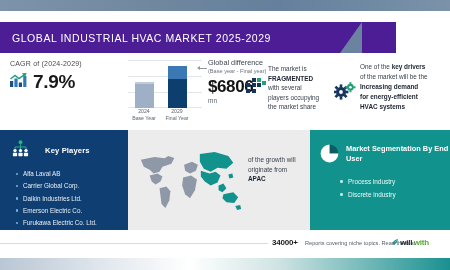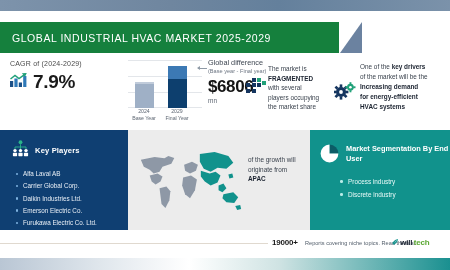--- a/index.html
+++ b/index.html
@@ -17,22 +17,22 @@
     position:absolute; left:0; top:0; width:450px; height:11px;
     background:linear-gradient(90deg,#7d93ab 0%,#6f869f 38%,#64809c 62%,#7b92aa 100%);
   }
   .strip-bottom {
     position:absolute; left:0; bottom:0; width:450px; height:12px;
     background:linear-gradient(90deg,#b9c6d4 0%,#dfe6ec 22%,#ffffff 42%,#cfe3e3 62%,#1a9090 100%);
   }
 
   
   .banner {
-    position:absolute; left:0; top:22px; width:339px; height:31px;
-    background:#15803d;
+    position:absolute; left:0; top:22px; width:396px; height:31px;
+    background:#4c1d95;
     display:flex; align-items:center;
   }
   .banner-tail {
     position:absolute; left:340px; top:22px; width:0; height:0;
     border-style:solid; border-width:0 0 31px 22px;
     border-color:transparent transparent #6b82a0 transparent;
   }
   .banner-title {
     color:#ffffff; font-size:10.5px; letter-spacing:.55px;
     padding-left:12px; white-space:nowrap;
@@ -91,21 +91,21 @@
 
   
   .gears { position:absolute; width:22px; height:18px; }
   .gears.drv  { left:334px; top:26px; }
 
   
   .navy-panel {
     position:absolute; left:0; top:130px; width:128px; height:100px;
     background:#0f3f72;
   }
-  .kp-head { display:flex; align-items:center; gap:6px; padding:10px 0 0 12px; }
+  .kp-head { display:flex; align-items:center; gap:16px; padding:10px 0 0 12px; }
   .kp-title { color:#ffffff; font-size:7.6px; font-weight:bold; letter-spacing:.15px; }
   .kp-list { list-style:none; padding:7px 0 0 16px; }
   .kp-list li {
     color:#e9eff6; font-size:6.3px; line-height:1.95;
     position:relative; padding-left:7px; white-space:nowrap;
   }
   .kp-list li:before {
     content:""; position:absolute; left:0; top:4.6px;
     width:2.4px; height:2.4px; border-radius:50%; background:#7fb3e0;
   }
@@ -329,23 +329,23 @@
       <span class="seg-title">Market Segmentation By End User</span>
     </div>
     <ul class="seg-list">
       <li>Process industry</li>
       <li>Discrete industry</li>
     </ul>
   </div>
 
   <div class="footer">
     <div class="foot-rule"></div>
-    <div class="foot-count">19000+</div>
+    <div class="foot-count">34000+</div>
     <div class="foot-text">Reports covering niche topics. Read them at</div>
     <div class="foot-logo">
       <span class="logo-mark">✐</span>
       <span class="logo-tech">will</span>
-      <span class="logo-navio">tech</span>
+      <span class="logo-navio">with</span>
     </div>
   </div>
 
   <div class="strip-bottom"></div>
 </div>
 
 </body></html>

